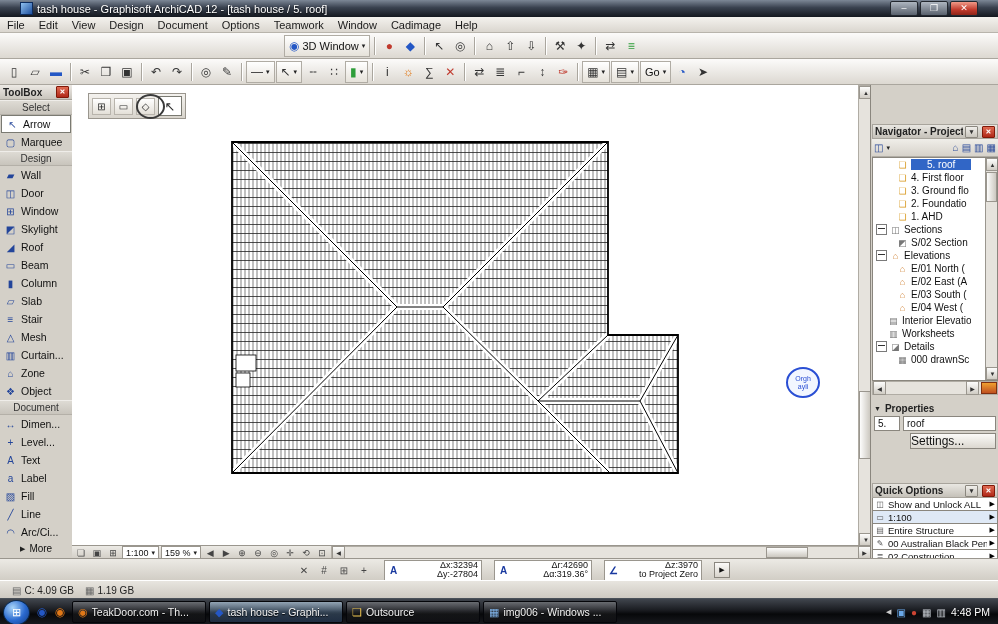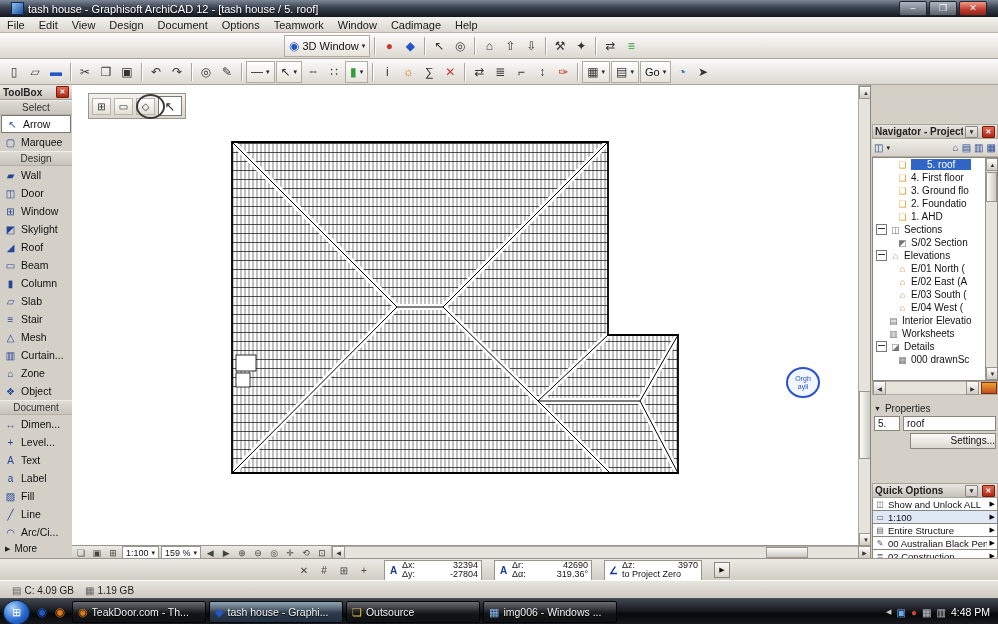--- a/index.html
+++ b/index.html
@@ -1,20 +1,20 @@
 <!DOCTYPE html>
 <html><head>
 <meta charset="utf-8">
 <style>
   html,body{margin:0;padding:0;background:#555;}
   .screen{position:relative;width:998px;height:624px;background:#d4d0c8;overflow:hidden;
           font-family:"Liberation Sans",sans-serif;font-size:11px;color:#111;}
   
   .titlebar{position:absolute;left:0;top:0;right:0;height:17px;display:flex;align-items:center;
-            padding:0 11px;background:linear-gradient(#7c8796,#39414f 45%,#14181f);color:#fff;}
+            padding:0 20px;background:linear-gradient(#7c8796,#39414f 45%,#14181f);color:#fff;}
   .appicon{width:11px;height:11px;background:linear-gradient(135deg,#8fc0ef,#1d4f9e);border:1px solid #0d2c5e;margin-right:4px;flex:none;}
   .tb-title{flex:1;font-size:11px;white-space:nowrap;overflow:hidden;text-shadow:0 1px 2px #000;}
   .wbtns{display:flex;gap:2px;}
   .wbtn{width:26px;height:13px;border-radius:2px;display:flex;align-items:center;justify-content:center;
         font-size:9px;line-height:9px;color:#fff;background:linear-gradient(#aeb6c0,#59616d);border:1px solid #23282f;}
   .wbtn.close{background:linear-gradient(#f09a88,#c0392b 60%,#8e2418);}
   
   .menubar{position:absolute;top:17px;left:0;right:0;height:15px;display:flex;align-items:center;
            background:linear-gradient(#f4f2ee,#dad6cf);border-bottom:1px solid #b8b4ac;}
   .menu-item{padding:0 7px;height:100%;display:flex;align-items:center;color:#1a1a1a;}
@@ -37,21 +37,21 @@
   .tbx-hdr span:first-child{flex:1;}
   .xbtn{width:11px;height:10px;background:linear-gradient(#e06a52,#b02818);color:#fff;font-size:7px;line-height:10px;
         text-align:center;border:1px solid #801808;border-radius:1px;flex:none;}
   .graybtn{width:11px;height:10px;background:linear-gradient(#f0eeea,#cac6be);color:#333;font-size:7px;line-height:9px;
         text-align:center;border:1px solid #8a867e;border-radius:1px;flex:none;margin-right:2px;}
   .tb-sec{height:13px;display:flex;align-items:center;justify-content:center;font-size:10px;color:#333;
           background:linear-gradient(#dedbd4,#c8c4bc);border-top:1px solid #efede9;border-bottom:1px solid #b4b0a8;}
   .tb-item{height:18px;display:flex;align-items:center;gap:4px;padding-left:4px;font-size:10.5px;color:#111;}
   .tb-item.sel{background:#fff;border:1px solid #7a7a72;height:16px;margin:0 1px;}
   .tb-ic{width:13px;text-align:center;font-size:10px;color:#23459a;flex:none;}
-  .tb-more{height:15px;display:flex;align-items:center;gap:4px;padding-left:5px;font-size:10px;}
+  .tb-more{height:15px;display:flex;align-items:center;gap:4px;padding-left:20px;font-size:10px;}
   .tb-more .tri{font-size:7px;color:#222;}
   
   .canvas{position:absolute;left:72px;top:85px;width:786px;height:460px;background:#fff;overflow:hidden;}
   .plan{position:absolute;left:0;top:0;}
   .minibar{position:absolute;left:16px;top:8px;display:flex;align-items:center;gap:3px;padding:2px 3px;
            background:linear-gradient(#f4f2ee,#d8d4cc);border:1px solid #9a968e;}
   .mb-btn{width:17px;height:15px;display:flex;align-items:center;justify-content:center;font-size:10px;color:#2a2a2a;
           border:1px solid #b8b4ac;background:linear-gradient(#fff,#e4e0d8);position:relative;}
   .mb-arrow{width:22px;height:18px;font-size:13px;border:1px solid #7a7a72;background:#fff;}
   .ring{position:absolute;left:47px;top:0px;width:25px;height:21px;border:2px solid #3a3a3a;border-radius:50%;pointer-events:none;}
@@ -93,43 +93,43 @@
   .exp::before{content:"";position:absolute;left:1px;right:1px;top:3px;border-top:1px solid #333;}
   .tic{width:11px;text-align:center;font-size:9px;flex:none;}
   .ic-y{color:#d8991f}.ic-o{color:#cc7722}.ic-g{color:#777}
   .tlabel{overflow:hidden;text-overflow:clip;}
   .tlabel.sel{background:#3166c6;color:#fff;padding:0 16px;}
   .tvs{position:absolute;right:0;top:0;bottom:0;width:11px;background:#e6e3dd;border-left:1px solid #9a968e;display:flex;flex-direction:column;}
   .tvs .vthumb{position:static;height:28px;margin:1px 0;}
   .nav-hscroll{height:12px;display:flex;align-items:center;background:#e6e3dd;border:1px solid #b0aca4;}
   .nav-corner{width:14px;height:10px;background:linear-gradient(#f0a030,#c05020);border:1px solid #803010;margin-left:2px;flex:none;}
   .props{position:absolute;left:1px;top:316px;width:126px;}
-  .props-hdr{height:14px;display:flex;align-items:center;gap:4px;font-size:10px;font-weight:normal;color:#222;padding-left:2px;}
+  .props-hdr{height:14px;display:flex;align-items:center;gap:4px;font-size:10px;font-weight:bold;color:#222;padding-left:2px;}
   .props-hdr .tri{font-size:7px;}
   .props-row{display:flex;gap:3px;padding:1px 2px;align-items:center;}
   .pfield{background:#fff;border:1px solid #8a867e;height:13px;font-size:10px;padding:0 3px;line-height:13px;}
   .pf1{width:18px;flex:none;} .pf2{flex:1;}
   .props-row.right{justify-content:flex-end;}
-  .btn-settings{width:84px;height:14px;text-align:right;font-size:10px;line-height:14px;border:1px solid #8a867e;
+  .btn-settings{width:84px;height:14px;text-align:left;font-size:12px;line-height:14px;border:1px solid #8a867e;
                 background:linear-gradient(#fbfaf8,#dcd8d0);}
   .qo{position:absolute;left:1px;top:398px;width:126px;}
   .qo-row{height:12px;display:flex;align-items:center;gap:3px;background:#fff;border:1px solid #8a867e;border-top:none;
           font-size:9.5px;padding:0 2px;white-space:nowrap;overflow:hidden;}
   .qo-row.hl{background:#dfe9f6;}
   .qo-ic{width:10px;text-align:center;font-size:8px;color:#555;flex:none;}
   .qo-t{flex:1;overflow:hidden;}
   .qo-arrow{font-size:7px;color:#000;flex:none;}
   
   .coordbar{position:absolute;left:0;top:558px;right:0;height:22px;background:linear-gradient(#eceae5,#d0ccc4);
             border-top:1px solid #9a968e;display:flex;align-items:center;}
   .coord-inner{display:flex;align-items:center;margin-left:296px;gap:4px;}
   .tkic{width:16px;text-align:center;font-size:10px;color:#444;}
   .cbox{display:flex;align-items:center;gap:3px;background:#fff;border:1px solid #9a968e;height:19px;padding:0 3px;margin-left:8px;}
   .cicon{width:11px;text-align:center;color:#1a3aa0;font-weight:bold;font-size:10px;}
-  .cl{display:flex;justify-content:space-between;width:76px;font-size:9px;line-height:9.5px;}
+  .cl{display:flex;justify-content:flex-end;width:76px;font-size:9px;line-height:9.5px;}
   .cplay{margin-left:8px;width:14px;height:14px;display:flex;align-items:center;justify-content:center;font-size:7px;
          border:1px solid #8a867e;background:linear-gradient(#fbfaf8,#d8d4cc);}
   
   .statusbar{position:absolute;left:0;top:580px;right:0;height:18px;background:linear-gradient(#e8e5df,#cdc8c0);
              border-top:1px solid #fff;display:flex;align-items:center;padding:0 4px;}
   .status-msg{flex:1;font-size:11px;color:#111;}
   .status-right{display:flex;align-items:center;gap:3px;font-size:10px;color:#222;padding-right:2px;}
   .st-ic{color:#666;font-size:10px;margin-left:8px;}
   
   .taskbar{position:absolute;left:0;top:598px;right:0;height:26px;display:flex;align-items:center;

